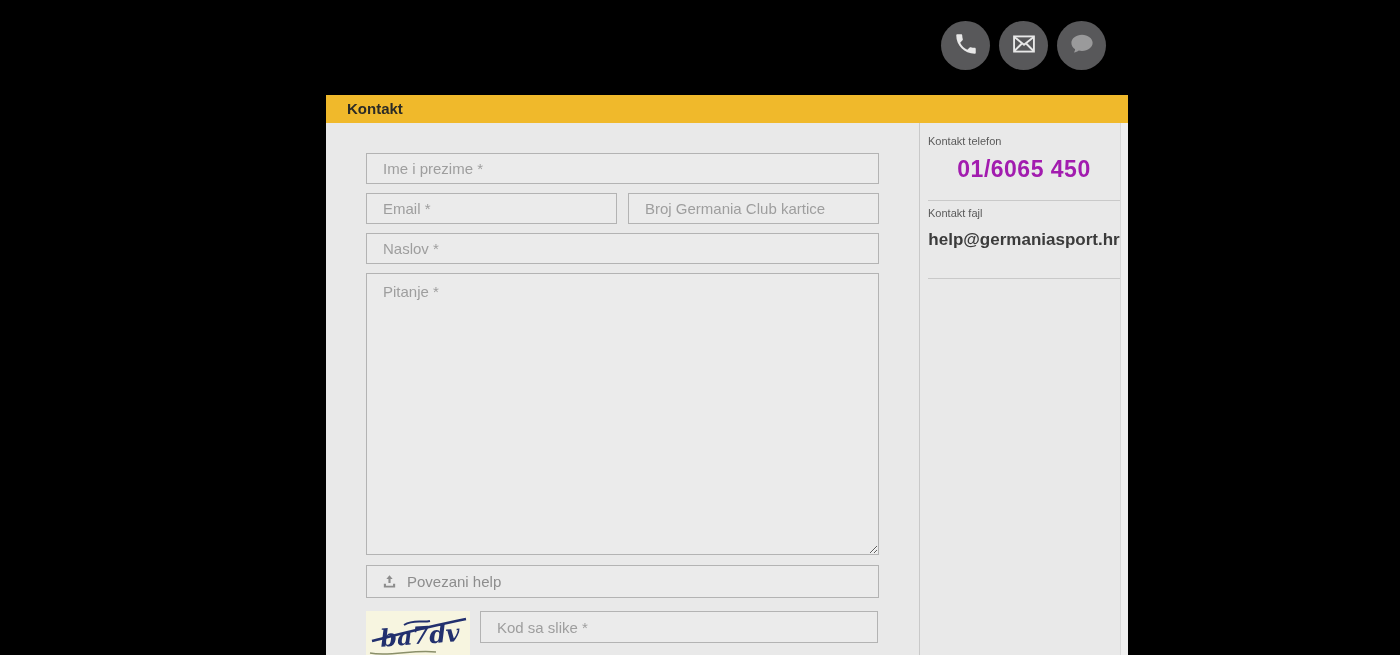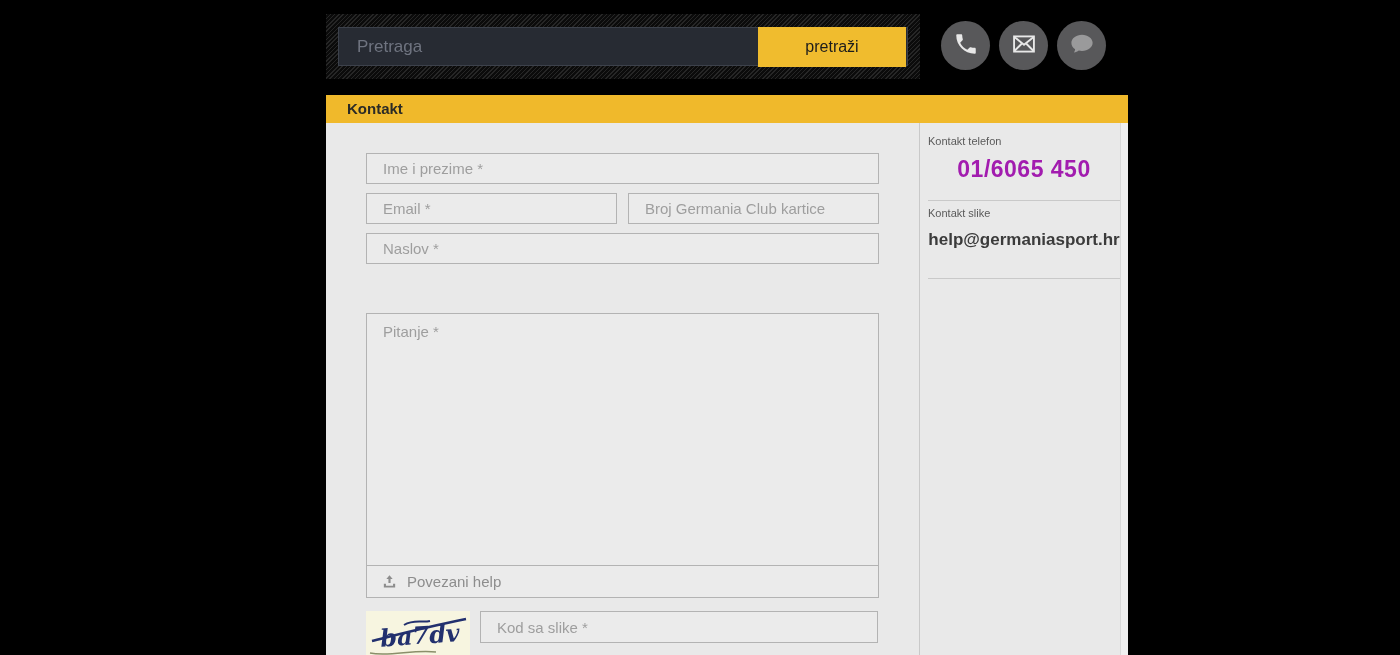--- a/index.html
+++ b/index.html
@@ -45,21 +45,21 @@
     font-size:15px; color:#555; padding:10px 16px; outline:none;
     font-family:"Liberation Sans", sans-serif;
   }
   .fld::placeholder{ color:#9e9e9e; opacity:1; }
   textarea.fld{ padding-top:9px; resize:both; }
 
   .f-name   { left:40px;  top:30px;  width:513px; height:31px; }
   .f-email  { left:40px;  top:70px;  width:251px; height:31px; }
   .f-card   { left:302px; top:70px;  width:251px; height:31px; }
   .f-subject{ left:40px;  top:110px; width:513px; height:31px; }
-  .f-question{ left:40px; top:150px; width:513px; height:282px;margin-top:40px; }
+  .f-question{ left:40px; top:150px; width:513px; height:282px; }
 
   .file-btn{
     position:absolute; left:40px; top:442px; width:513px; height:33px;
     background:#ebebeb; border:1px solid #b3b3b3; display:flex; align-items:center;
     gap:9px; padding:0 14px; color:#8d8d8d; font-size:15px; cursor:pointer;
   }
 
   .captcha{
     position:absolute; left:40px; top:488px; width:104px; height:48px;
     background:#f7f5e0; overflow:hidden;
@@ -84,24 +84,20 @@
   .scroll-strip{
     position:absolute; right:0; top:0; bottom:0; width:8px;
     background:#f0f0f0; border-left:1px solid #dadada;
   }
 </style>
 </head>
 <body>
 
 <div class="canvas">
 
-  <div class="search-wrap">
-    <input class="search-input" type="text" placeholder="Pretraga" style="">
-    <button class="search-btn">pretraži</button>
-  </div>
 
   <div class="circle-icon ci-phone">
     <span>
       <svg width="26" height="26" viewBox="0 0 24 24">
         <path fill="#e8e8e8" d="M6.62 10.79c1.44 2.83 3.76 5.14 6.59 6.59l2.2-2.2c.27-.27.67-.36 1.02-.24 1.12.37 2.33.57 3.57.57.55 0 1 .45 1 1V20c0 .55-.45 1-1 1-9.39 0-17-7.61-17-17 0-.55.45-1 1-1h3.5c.55 0 1 .45 1 1 0 1.25.2 2.45.57 3.57.11.35.03.74-.25 1.02l-2.2 2.2z"></path>
       </svg>
     </span>
   </div>
   <div class="circle-icon ci-mail">
     <span>
@@ -153,21 +149,21 @@
       </div>
 
       <input class="fld f-captcha" type="text" placeholder="Kod sa slike *" style="">
 
       <div class="v-divider"></div>
 
       <div class="sb-label sb-label1">Kontakt telefon</div>
       <div class="sb-phone">01/6065 450</div>
       <div class="sb-hr sb-hr1"></div>
 
-      <div class="sb-label sb-label2">Kontakt slike</div>
+      <div class="sb-label sb-label2">Kontakt fajl</div>
       <div class="sb-email">help@germaniasport.hr</div>
       <div class="sb-hr sb-hr2"></div>
 
       <div class="scroll-strip"></div>
     </div>
   </div>
 
 </div>
 
 </body></html>

